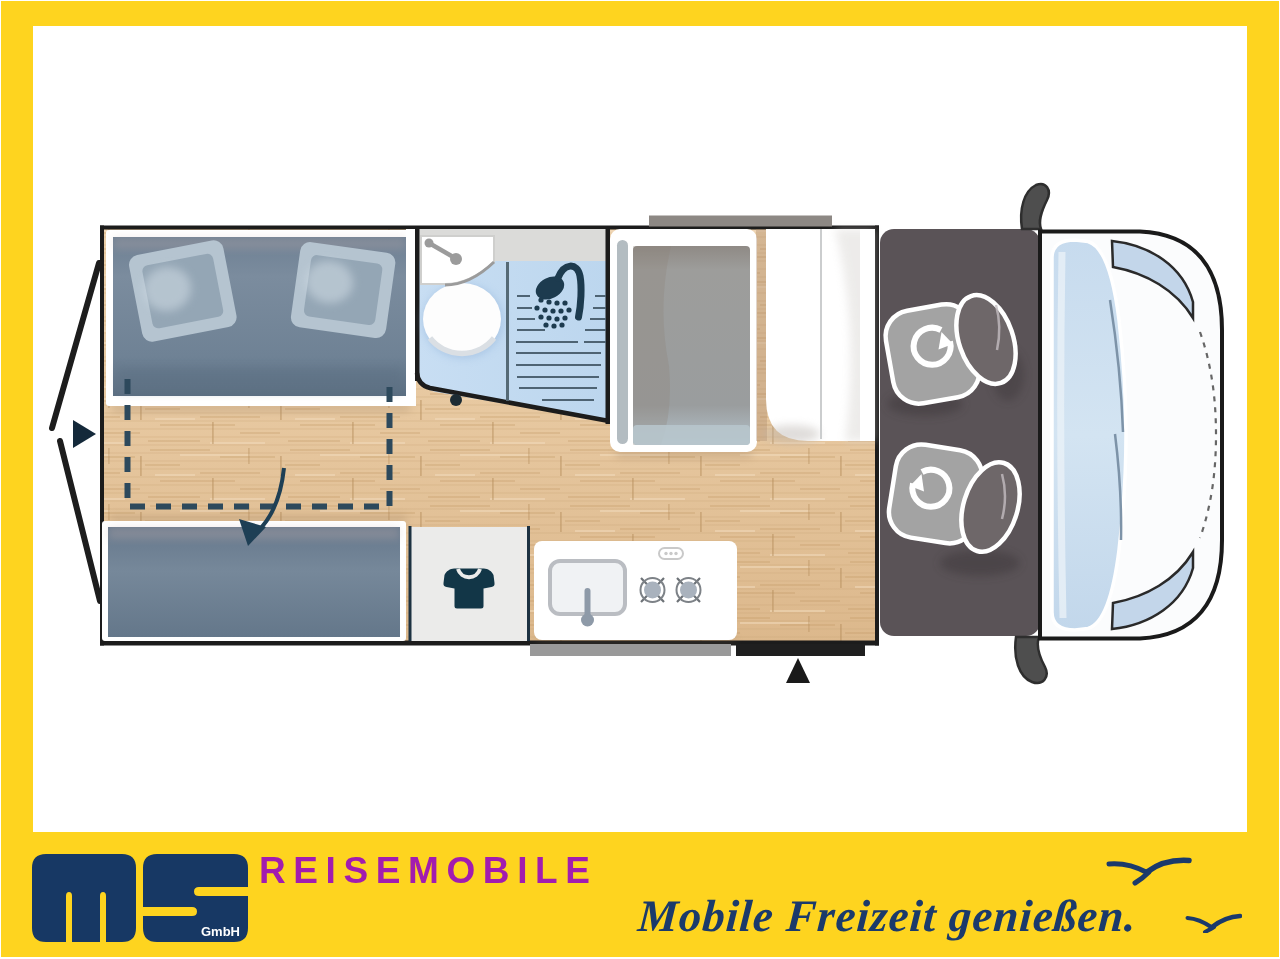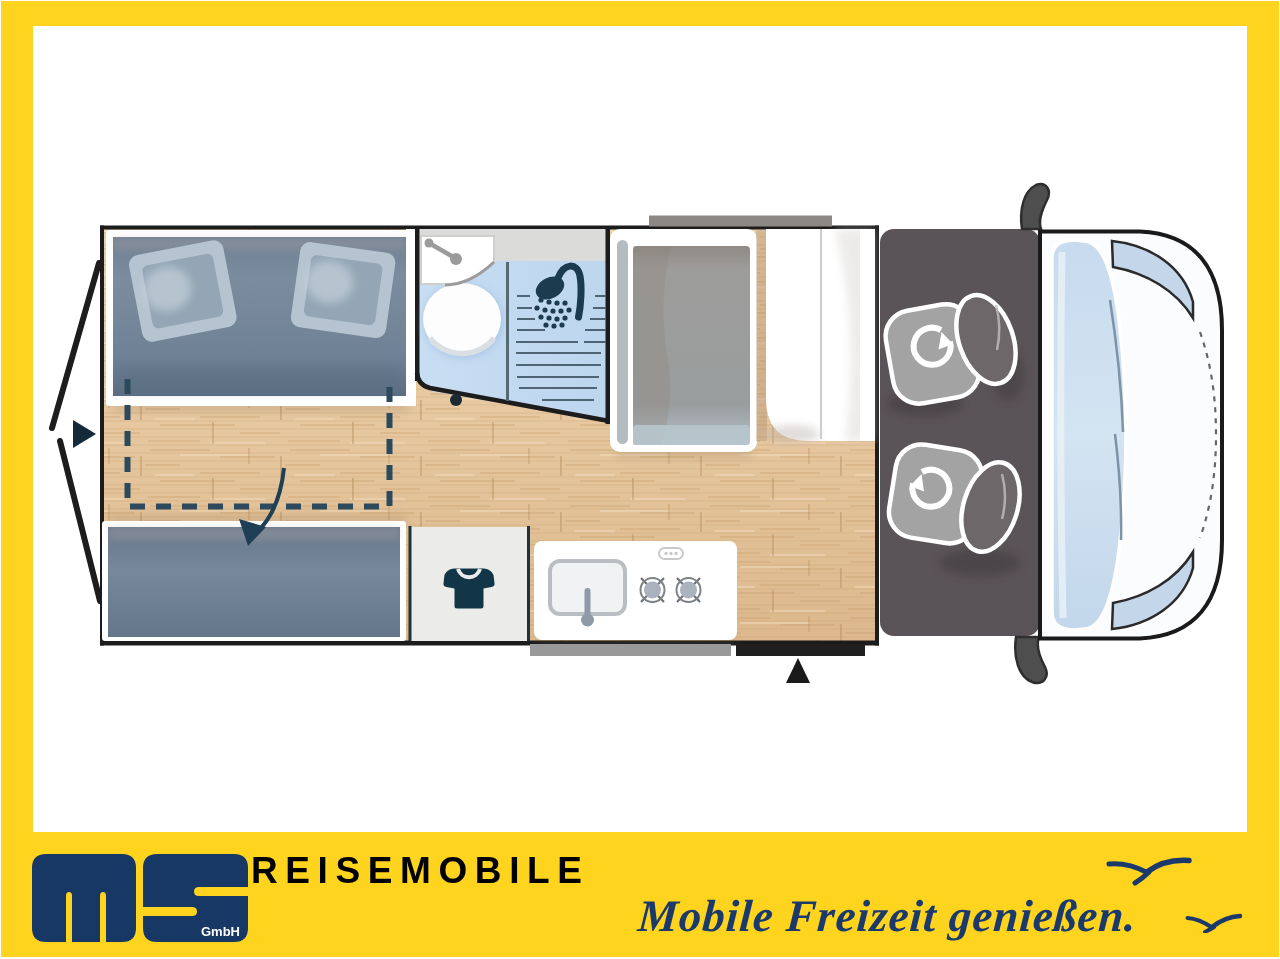--- a/index.html
+++ b/index.html
@@ -307,21 +307,21 @@
 
 <svg class="abs" style="left:32px;top:854px;" width="104" height="88" viewBox="0 0 104 88">
   <path d="M14,0 H90 Q104,0 104,14 V74 Q104,88 90,88 H74 V42 Q74,38 71,38 Q68,38 68,42 V88 H40 V42 Q40,38 37,38 Q34,38 34,42 V88 H14 Q0,88 0,74 V14 Q0,0 14,0 Z" fill="#173864"></path>
 </svg>
 
 <svg class="abs" style="left:143px;top:854px;" width="105" height="88" viewBox="0 0 105 88">
   <path d="M14,0 H91 Q105,0 105,14 V33 H56 Q51,33 51,37.5 Q51,42 56,42 H105 V74 Q105,88 91,88 H14 Q0,88 0,74 V62 H49 Q54,62 54,57.5 Q54,53 49,53 H0 V14 Q0,0 14,0 Z" fill="#173864"></path>
   <text x="97" y="82" text-anchor="end" font-family="Liberation Sans, sans-serif" font-size="13" font-weight="bold" fill="#ffffff">GmbH</text>
 </svg>
 
-<div class="abs" style="left:251px;top:850px;width:420px;color:#000000;font-size:37px;font-weight:bold;letter-spacing:7.6px;font-family:'Liberation Sans',sans-serif;">REISEMOBILE</div>
+<div class="abs" style="left:259px;top:850px;width:420px;color:#a21caf;font-size:37px;font-weight:bold;letter-spacing:7.6px;font-family:'Liberation Sans',sans-serif;">REISEMOBILE</div>
 
 <div class="abs" style="left:638px;top:890px;width:540px;color:#1b3a6b;font-size:45px;letter-spacing:1px;font-weight:bold;font-style:italic;font-family:'Liberation Serif',serif;transform:skewX(-4deg);">Mobile Freizeit genießen.</div>
 
 <svg class="abs" style="left:1106px;top:855px;" width="86" height="32" viewBox="0 0 86 32">
   <g fill="none" stroke="#1b3a6b" stroke-linecap="round">
     <path d="M3,9 C15,8 28,10.5 41,17.5" stroke-width="5"></path>
     <path d="M41,17 C53,8 68,4.5 83,5.5" stroke-width="5.5"></path>
     <path d="M43,17 C39,21 34,25 29,28" stroke-width="5"></path>
   </g>
 </svg>

